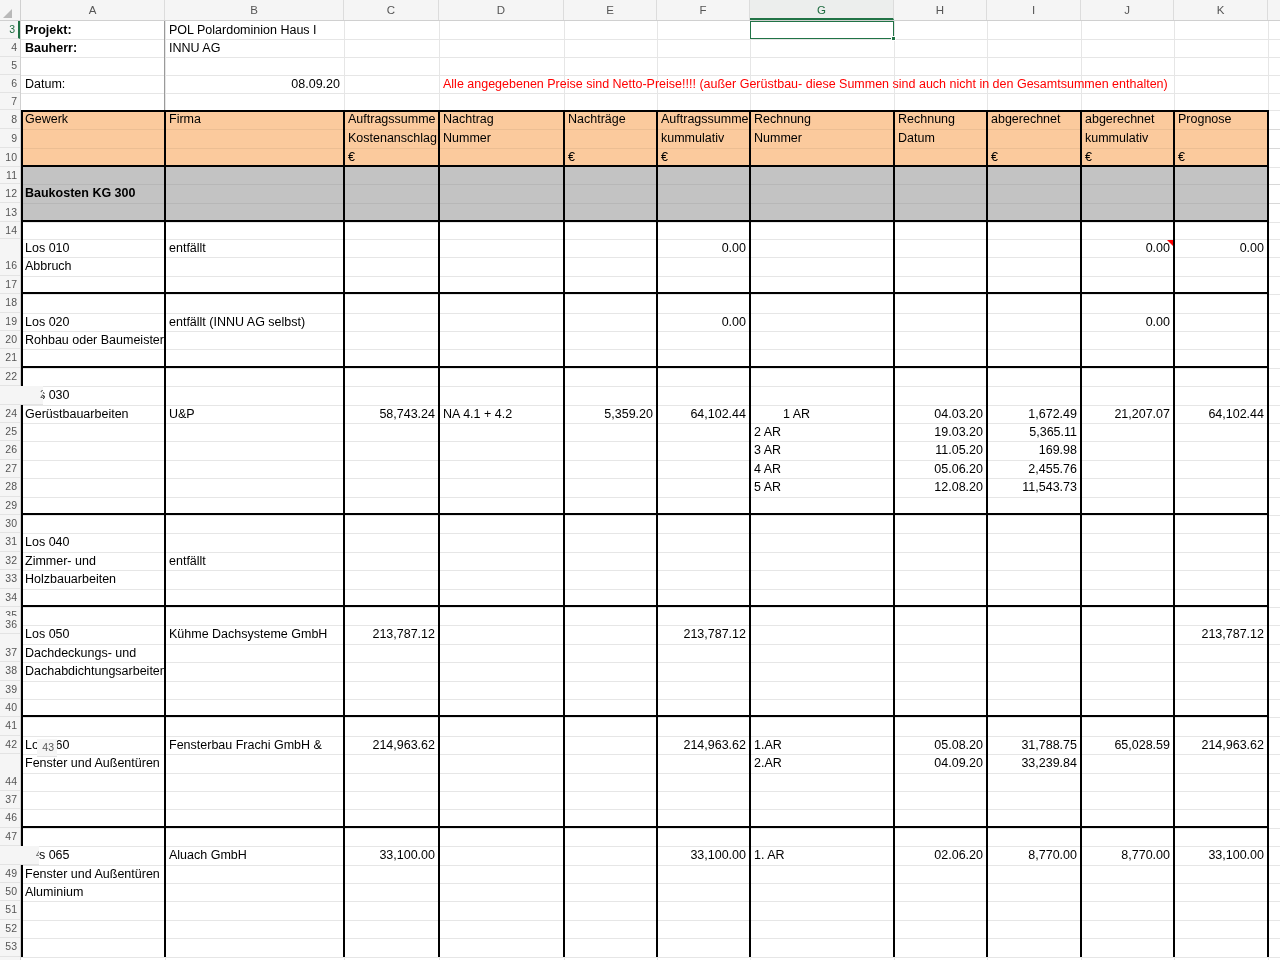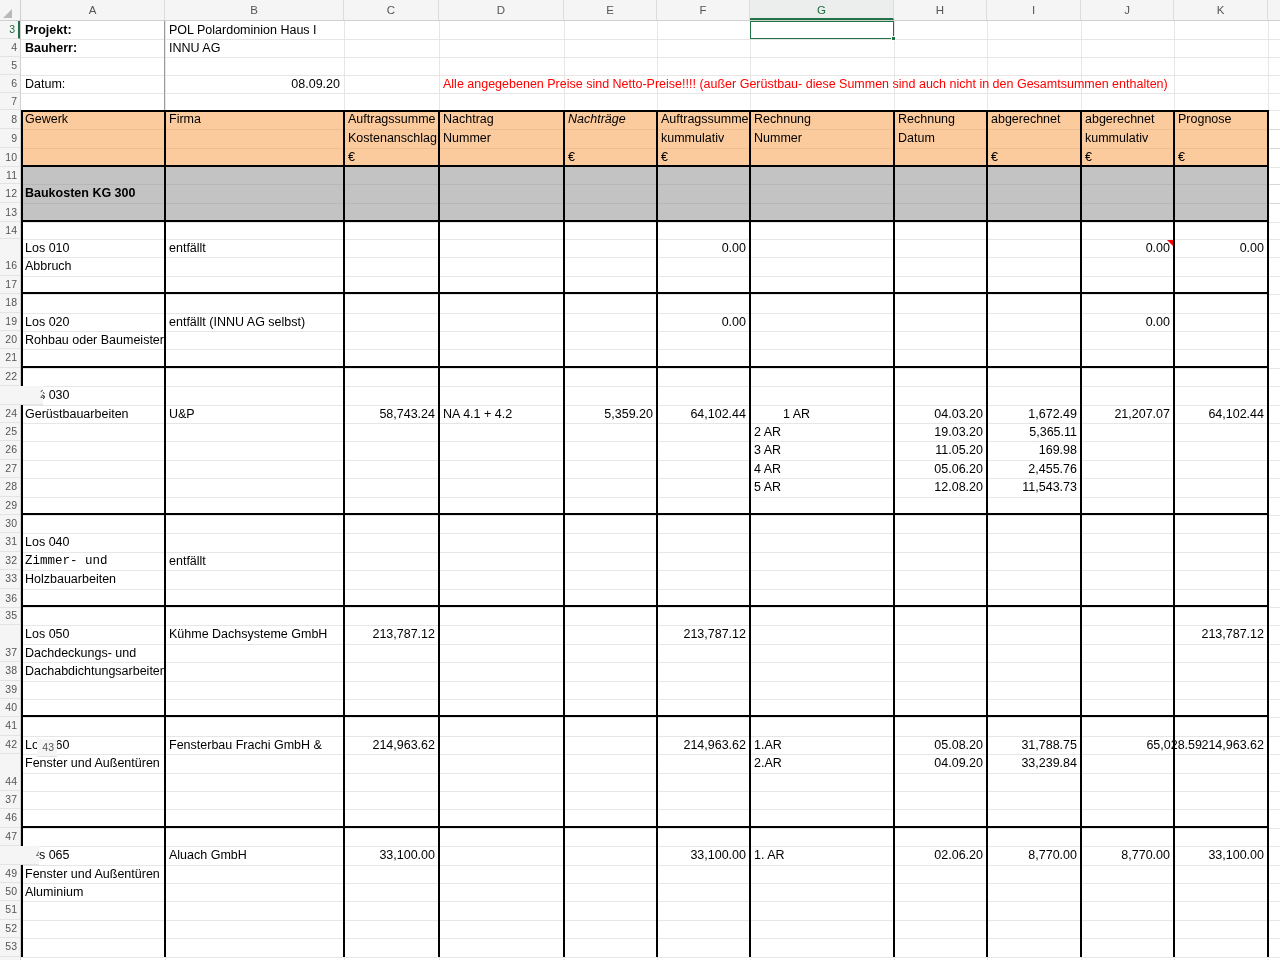--- a/index.html
+++ b/index.html
@@ -254,21 +254,21 @@
       <div class="cell l" style="left: 1px; width: 142px; top: 54px; height: 18px; line-height: 18px;">Datum:</div>
       <div class="cell r" style="left: 145px; width: 177px; top: 54px; height: 18px; line-height: 18px;">08.09.20</div>
       <div class="cell l red" style="left: 419px; width: 827px; top: 54px; height: 18px; line-height: 18px;">Alle angegebenen Preise sind Netto-Preise!!!! (außer Gerüstbau- diese Summen sind  auch nicht in den Gesamtsummen enthalten)</div>
       <div class="cell l" style="left: 1px; width: 142px; top: 89px; height: 19px; line-height: 19px;">Gewerk</div>
       <div class="cell l" style="left: 145px; width: 177px; top: 89px; height: 19px; line-height: 19px;">Firma</div>
       <div class="cell l" style="left: 324px; width: 93px; top: 89px; height: 19px; line-height: 19px;">Auftragssumme</div>
       <div class="cell l" style="left: 324px; width: 93px; top: 108px; height: 19px; line-height: 19px;">Kostenanschlag</div>
       <div class="cell l" style="left: 324px; width: 93px; top: 127px; height: 19px; line-height: 19px;">€</div>
       <div class="cell l" style="left: 419px; width: 123px; top: 89px; height: 19px; line-height: 19px;">Nachtrag</div>
       <div class="cell l" style="left: 419px; width: 123px; top: 108px; height: 19px; line-height: 19px;">Nummer</div>
-      <div class="cell l" style="left: 544px; width: 75px; top: 89px; height: 19px; line-height: 19px; font-style: italic;">Nachträge</div>
+      <div class="cell l" style="left: 544px; width: 75px; top: 89px; height: 19px; line-height: 19px;">Nachträge</div>
       <div class="cell l" style="left: 544px; width: 91px; top: 127px; height: 19px; line-height: 19px;">€</div>
       <div class="cell l" style="left: 637px; width: 91px; top: 89px; height: 19px; line-height: 19px;">Auftragssumme</div>
       <div class="cell l" style="left: 637px; width: 91px; top: 108px; height: 19px; line-height: 19px;">kummulativ</div>
       <div class="cell l" style="left: 637px; width: 91px; top: 127px; height: 19px; line-height: 19px;">€</div>
       <div class="cell l" style="left: 730px; width: 142px; top: 89px; height: 19px; line-height: 19px;">Rechnung</div>
       <div class="cell l" style="left: 730px; width: 142px; top: 108px; height: 19px; line-height: 19px;">Nummer</div>
       <div class="cell l" style="left: 874px; width: 91px; top: 89px; height: 19px; line-height: 19px;">Rechnung</div>
       <div class="cell l" style="left: 874px; width: 91px; top: 108px; height: 19px; line-height: 19px;">Datum</div>
       <div class="cell l" style="left: 967px; width: 92px; top: 89px; height: 19px; line-height: 19px;">abgerechnet</div>
       <div class="cell l" style="left: 967px; width: 92px; top: 127px; height: 19px; line-height: 19px;">€</div>
@@ -307,42 +307,42 @@
       <div class="cell r" style="left: 967px; width: 92px; top: 420.4px; height: 18.4px; line-height: 18.4px;">169.98</div>
       <div class="cell l" style="left: 730px; width: 142px; top: 438.8px; height: 18.4px; line-height: 18.4px;">4 AR</div>
       <div class="cell r" style="left: 874px; width: 91px; top: 438.8px; height: 18.4px; line-height: 18.4px;">05.06.20</div>
       <div class="cell r" style="left: 967px; width: 92px; top: 438.8px; height: 18.4px; line-height: 18.4px;">2,455.76</div>
       <div class="cell l" style="left: 730px; width: 142px; top: 457.2px; height: 18.4px; line-height: 18.4px;">5 AR</div>
       <div class="cell r" style="left: 874px; width: 91px; top: 457.2px; height: 18.4px; line-height: 18.4px;">12.08.20</div>
       <div class="cell r" style="left: 967px; width: 92px; top: 457.2px; height: 18.4px; line-height: 18.4px;">11,543.73</div>
       <div class="cell r" style="left: 1061px; width: 91px; top: 383.6px; height: 18.4px; line-height: 18.4px;">21,207.07</div>
       <div class="cell r" style="left: 1154px; width: 92px; top: 383.6px; height: 18.4px; line-height: 18.4px;">64,102.44</div>
       <div class="cell l" style="left: 1px; width: 142px; top: 512.4px; height: 18.4px; line-height: 18.4px;">Los 040</div>
-      <div class="cell l" style="left: 1px; width: 142px; top: 530.8px; height: 18.4px; line-height: 18.4px; font-family: Liberation Mono, monospace;">Zimmer- und</div>
+      <div class="cell l" style="left: 1px; width: 142px; top: 530.8px; height: 18.4px; line-height: 18.4px;">Zimmer- und</div>
       <div class="cell l" style="left: 1px; width: 142px; top: 549.2px; height: 18.4px; line-height: 18.4px;">Holzbauarbeiten</div>
       <div class="cell l" style="left: 145px; width: 177px; top: 530.8px; height: 18.4px; line-height: 18.4px;">entfällt</div>
       <div class="cell l" style="left: 1px; width: 142px; top: 604.4px; height: 18.4px; line-height: 18.4px;">Los 050</div>
       <div class="cell l" style="left: 1px; width: 142px; top: 622.8px; height: 18.4px; line-height: 18.4px;">Dachdeckungs- und</div>
       <div class="cell l" style="left: 1px; width: 321px; top: 641.2px; height: 18.4px; line-height: 18.4px;">Dachabdichtungsarbeiten</div>
       <div class="cell l" style="left: 145px; width: 177px; top: 604.4px; height: 18.4px; line-height: 18.4px;">Kühme Dachsysteme GmbH</div>
       <div class="cell r" style="left: 324px; width: 93px; top: 604.4px; height: 18.4px; line-height: 18.4px;">213,787.12</div>
       <div class="cell r" style="left: 637px; width: 91px; top: 604.4px; height: 18.4px; line-height: 18.4px;">213,787.12</div>
       <div class="cell r" style="left: 1154px; width: 92px; top: 604.4px; height: 18.4px; line-height: 18.4px;">213,787.12</div>
       <div class="cell l" style="left: 1px; width: 142px; top: 714.8px; height: 18.4px; line-height: 18.4px;">Los 060</div>
       <div class="cell l" style="left: 1px; width: 142px; top: 733.2px; height: 18.4px; line-height: 18.4px;">Fenster und Außentüren</div>
       <div class="cell l" style="left: 145px; width: 177px; top: 714.8px; height: 18.4px; line-height: 18.4px;">Fensterbau Frachi GmbH &amp;</div>
       <div class="cell r" style="left: 324px; width: 93px; top: 714.8px; height: 18.4px; line-height: 18.4px;">214,963.62</div>
       <div class="cell r" style="left: 637px; width: 91px; top: 714.8px; height: 18.4px; line-height: 18.4px;">214,963.62</div>
       <div class="cell l" style="left: 730px; width: 142px; top: 714.8px; height: 18.4px; line-height: 18.4px;">1.AR</div>
       <div class="cell r" style="left: 874px; width: 91px; top: 714.8px; height: 18.4px; line-height: 18.4px;">05.08.20</div>
       <div class="cell r" style="left: 967px; width: 92px; top: 714.8px; height: 18.4px; line-height: 18.4px;">31,788.75</div>
       <div class="cell l" style="left: 730px; width: 142px; top: 733.2px; height: 18.4px; line-height: 18.4px;">2.AR</div>
       <div class="cell r" style="left: 874px; width: 91px; top: 733.2px; height: 18.4px; line-height: 18.4px;">04.09.20</div>
       <div class="cell r" style="left: 967px; width: 92px; top: 733.2px; height: 18.4px; line-height: 18.4px;">33,239.84</div>
-      <div class="cell r" style="left: 1061px; width: 91px; top: 714.8px; height: 18.4px; line-height: 18.4px; margin-left: 32px;">65,028.59</div>
+      <div class="cell r" style="left: 1061px; width: 91px; top: 714.8px; height: 18.4px; line-height: 18.4px;">65,028.59</div>
       <div class="cell r" style="left: 1154px; width: 92px; top: 714.8px; height: 18.4px; line-height: 18.4px;">214,963.62</div>
       <div class="cell l" style="left: 1px; width: 142px; top: 825.2px; height: 18.4px; line-height: 18.4px;">Los 065</div>
       <div class="cell l" style="left: 1px; width: 142px; top: 843.6px; height: 18.4px; line-height: 18.4px;">Fenster und Außentüren</div>
       <div class="cell l" style="left: 1px; width: 142px; top: 862px; height: 18.4px; line-height: 18.4px;">Aluminium</div>
       <div class="cell l" style="left: 145px; width: 177px; top: 825.2px; height: 18.4px; line-height: 18.4px;">Aluach GmbH</div>
       <div class="cell r" style="left: 324px; width: 93px; top: 825.2px; height: 18.4px; line-height: 18.4px;">33,100.00</div>
       <div class="cell r" style="left: 637px; width: 91px; top: 825.2px; height: 18.4px; line-height: 18.4px;">33,100.00</div>
       <div class="cell l" style="left: 730px; width: 142px; top: 825.2px; height: 18.4px; line-height: 18.4px;">1. AR</div>
       <div class="cell r" style="left: 874px; width: 91px; top: 825.2px; height: 18.4px; line-height: 18.4px;">02.06.20</div>
       <div class="cell r" style="left: 967px; width: 92px; top: 825.2px; height: 18.4px; line-height: 18.4px;">8,770.00</div>
@@ -392,21 +392,21 @@
       <div class="rowcell" style="top: 420.4px; height: 18.4px; line-height: 17.4px;">26</div>
       <div class="rowcell" style="top: 438.8px; height: 18.4px; line-height: 17.4px;">27</div>
       <div class="rowcell" style="top: 457.2px; height: 18.4px; line-height: 17.4px;">28</div>
       <div class="rowcell" style="top: 475.6px; height: 18.4px; line-height: 17.4px;">29</div>
       <div class="rowcell" style="top: 494px; height: 18.4px; line-height: 17.4px;">30</div>
       <div class="rowcell" style="top: 512.4px; height: 18.4px; line-height: 17.4px;">31</div>
       <div class="rowcell" style="top: 530.8px; height: 18.4px; line-height: 17.4px;">32</div>
       <div class="rowcell" style="top: 549.2px; height: 18.4px; line-height: 17.4px;">33</div>
       <div class="rowcell" style="top: 567.6px; height: 18.4px; line-height: 17.4px;">34</div>
       <div class="rowcell" style="top: 586px; height: 18.4px; line-height: 17.4px;">35</div>
-      <div class="rowcell" style="top: 569px; height: 18.4px; line-height: 17.4px;">36</div>
+      <div class="rowcell" style="top: 595px; height: 18.4px; line-height: 17.4px;">36</div>
       <div class="rowcell" style="top: 622.8px; height: 18.4px; line-height: 17.4px;">37</div>
       <div class="rowcell" style="top: 641.2px; height: 18.4px; line-height: 17.4px;">38</div>
       <div class="rowcell" style="top: 659.6px; height: 18.4px; line-height: 17.4px;">39</div>
       <div class="rowcell" style="top: 678px; height: 18.4px; line-height: 17.4px;">40</div>
       <div class="rowcell" style="top: 696.4px; height: 18.4px; line-height: 17.4px;">41</div>
       <div class="rowcell" style="top: 714.8px; height: 18.4px; line-height: 17.4px;">42</div>
       <div class="rowcell" style="top: 718px; height: 18.4px; line-height: 17.4px; margin-left: 37px;">43</div>
       <div class="rowcell" style="top: 751.6px; height: 18.4px; line-height: 17.4px;">44</div>
       <div class="rowcell" style="top: 770px; height: 18.4px; line-height: 17.4px;">37</div>
       <div class="rowcell" style="top: 788.4px; height: 18.4px; line-height: 17.4px;">46</div>

